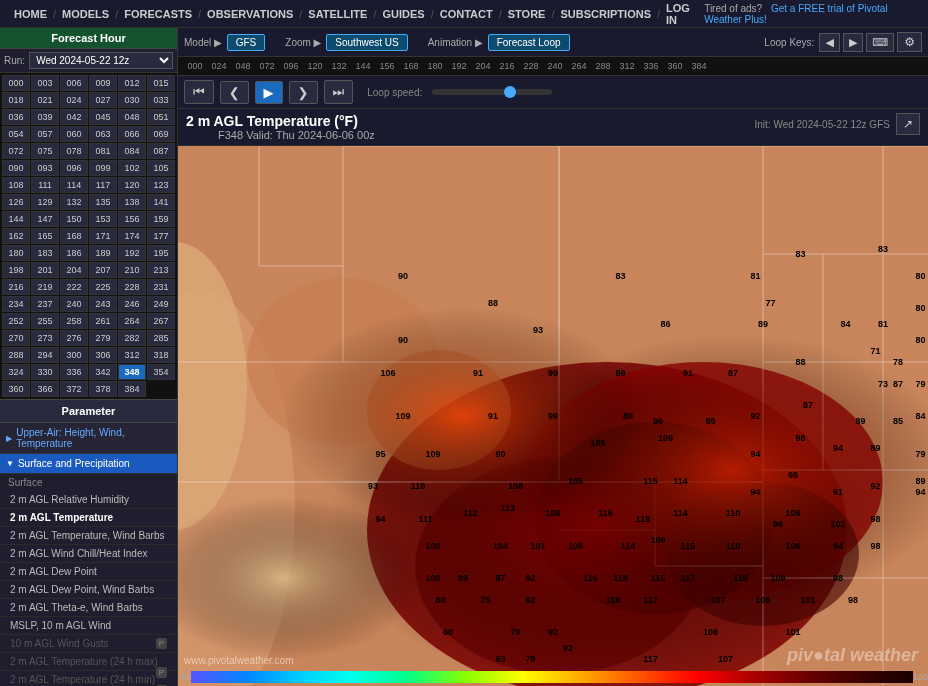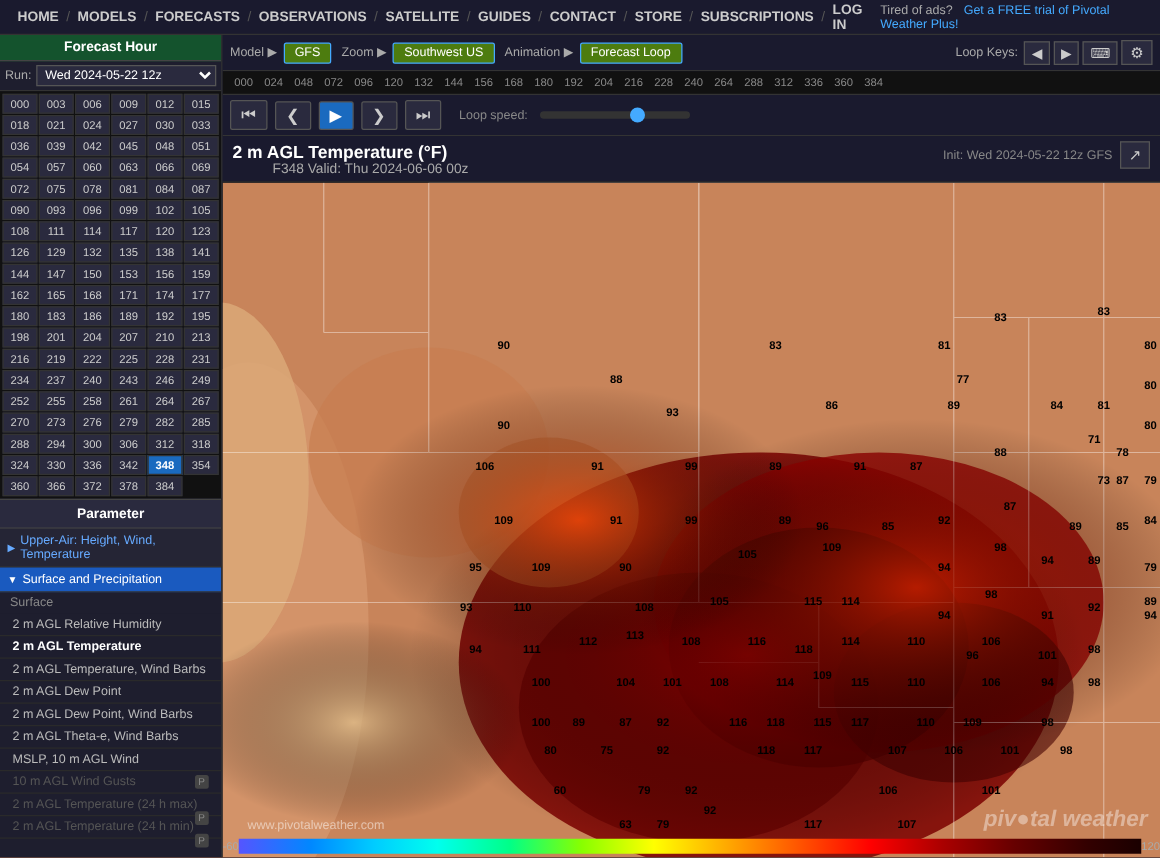--- a/index.html
+++ b/index.html
@@ -147,21 +147,21 @@
       overflow: hidden;
     }
 
     
     #controls-bar {
       background: #1a1a2e;
       border-bottom: 1px solid #333;
       padding: 4px 6px;
       display: flex;
       align-items: center;
-      gap: 8px;
+      gap: 20px;
       flex-wrap: wrap;
     }
 
     .control-group {
       display: flex;
       align-items: center;
       gap: 3px;
     }
     .ctrl-label {
       color: #aaa;
@@ -171,21 +171,21 @@
     .ctrl-btn {
       background: #2a2a3e;
       color: #ccc;
       border: 1px solid #555;
       padding: 2px 8px;
       font-size: 10px;
       cursor: pointer;
       border-radius: 2px;
     }
     .ctrl-btn.active, .ctrl-btn.selected {
-      background: #4d7c0f;
+      background: #0c4a6e;
       color: #fff;
       border-color: #4af;
     }
 
     #loop-keys-area {
       display: flex;
       align-items: center;
       gap: 3px;
       margin-left: auto;
     }
@@ -369,21 +369,21 @@
       bottom: 20px;
       right: 10px;
       color: rgba(255,255,255,0.4);
       font-size: 18px;
       font-weight: bold;
       font-style: italic;
     }
     #website-label {
       position: absolute;
       bottom: 20px;
-      left: 20px;
+      left: 6px;
       color: rgba(255,255,255,0.5);
       font-size: 10px;
       text-align: right;
     }
 
     
     .map-number {
       position: absolute;
       color: #000;
       font-size: 9px;
@@ -573,20 +573,21 @@
 
       <div class="param-category expanded">
         <span class="arrow">▼</span>
         <span>Surface and Precipitation</span>
       </div>
       <div class="param-list">
         <div class="surface-label">Surface</div>
         <div class="param-item">2 m AGL Relative Humidity</div>
         <div class="param-item active">2 m AGL Temperature</div>
         <div class="param-item">2 m AGL Temperature, Wind Barbs</div>
+        <div class="param-item">2 m AGL Wind Chill/Heat Index</div>
         <div class="param-item">2 m AGL Dew Point</div>
         <div class="param-item">2 m AGL Dew Point, Wind Barbs</div>
         <div class="param-item">2 m AGL Theta-e, Wind Barbs</div>
         <div class="param-item">MSLP, 10 m AGL Wind</div>
         <div class="param-item disabled">10 m AGL Wind Gusts <span class="pro-badge">P</span></div>
         <div class="param-item disabled">2 m AGL Temperature (24 h max) <span class="pro-badge">P</span></div>
         <div class="param-item disabled">2 m AGL Temperature (24 h min) <span class="pro-badge">P</span></div>
 
       </div>
     </div>

